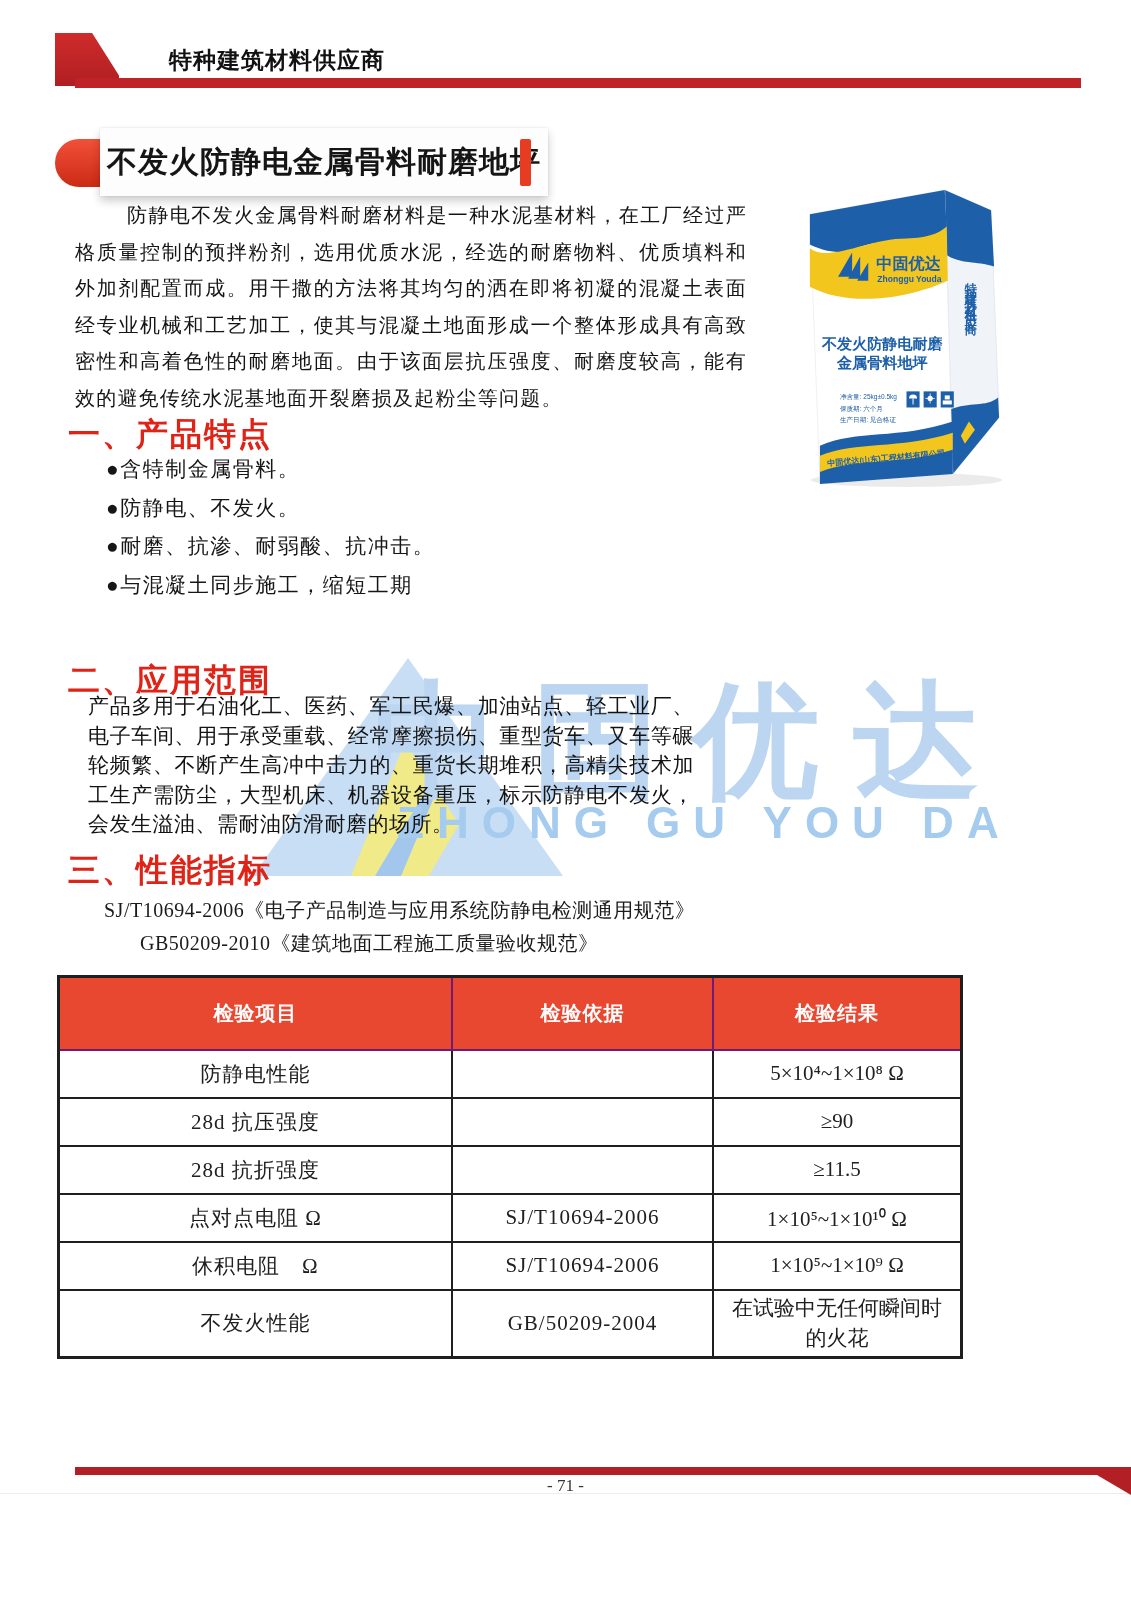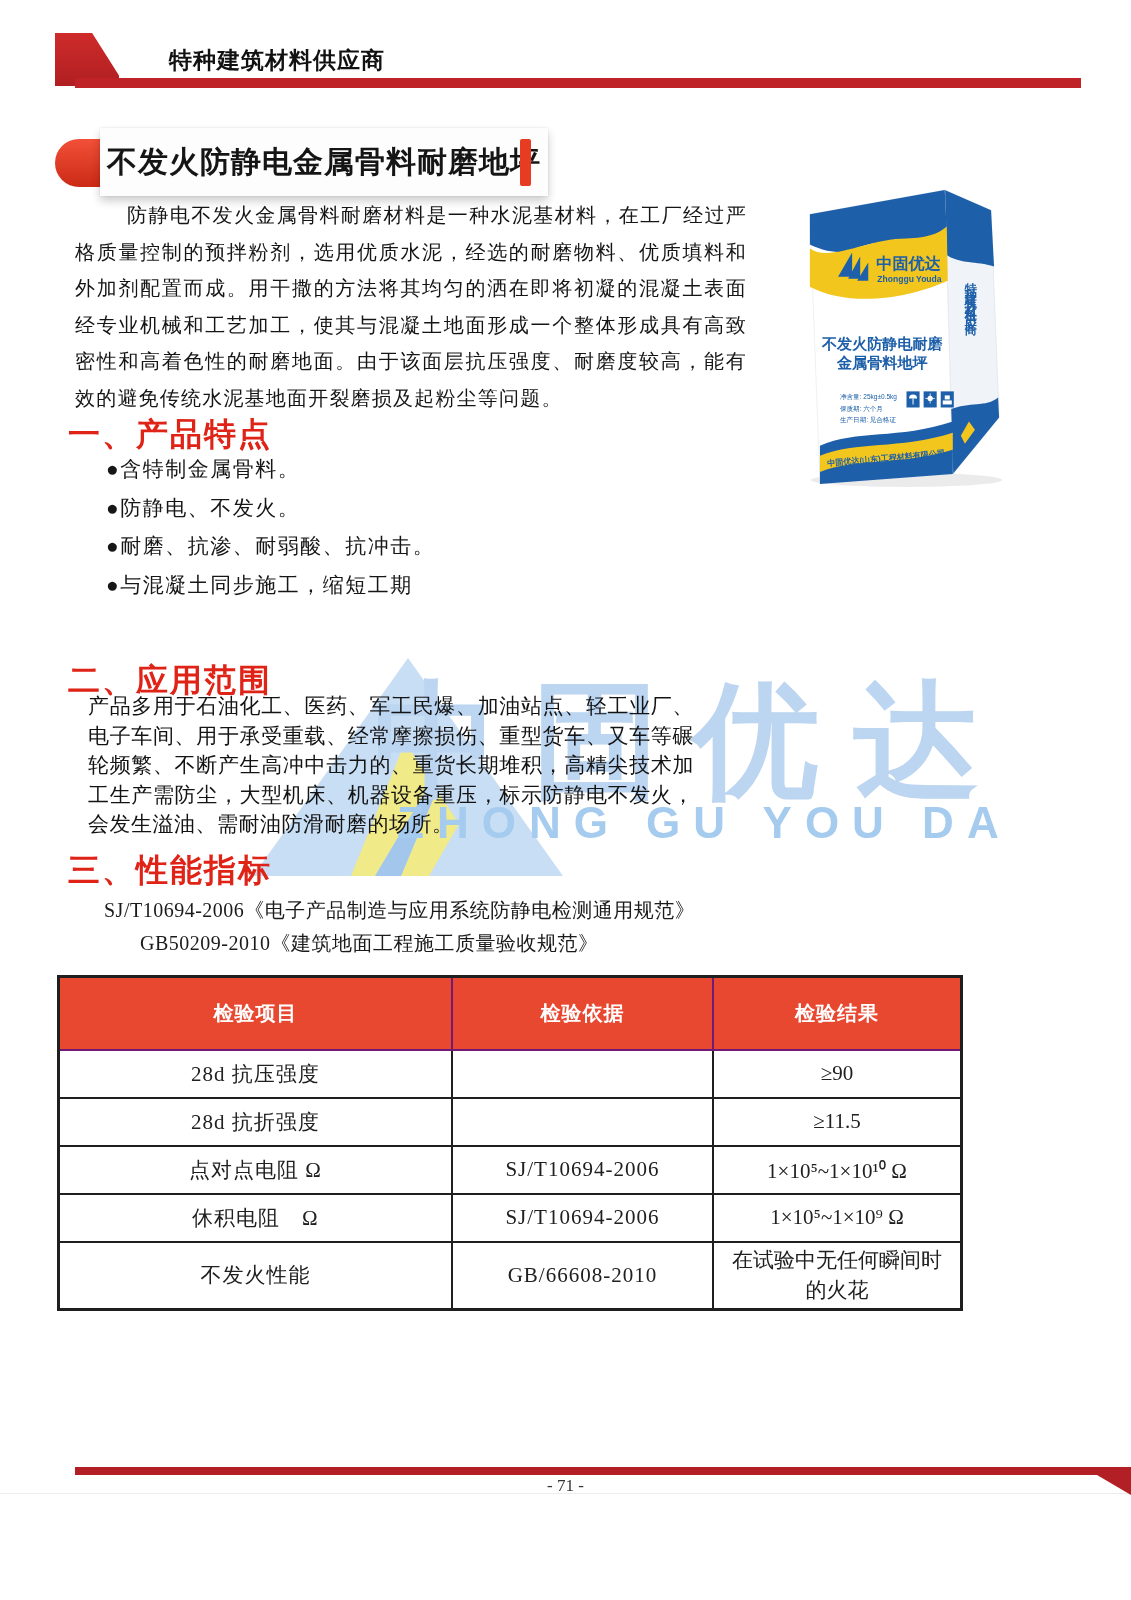--- a/index.html
+++ b/index.html
@@ -207,20 +207,25 @@
         </colgroup>
       <thead>
         <tr>
           <th>检验项目</th>
           <th>检验依据</th>
           <th>检验结果</th>
         </tr>
       </thead>
       <tbody>
         <tr>
+          <td>防静电性能</td>
+          <td></td>
+          <td class="result">5×10⁴~1×10⁸ Ω</td>
+        </tr>
+        <tr>
           <td>28d 抗压强度</td>
           <td></td>
           <td class="result">≥90</td>
         </tr>
         <tr>
           <td>28d 抗折强度</td>
           <td></td>
           <td class="result">≥11.5</td>
         </tr>
         <tr>
@@ -228,21 +233,21 @@
           <td>SJ/T10694-2006</td>
           <td class="result">1×10⁵~1×10¹⁰ Ω</td>
         </tr>
         <tr>
           <td>休积电阻　Ω</td>
           <td>SJ/T10694-2006</td>
           <td class="result">1×10⁵~1×10⁹ Ω</td>
         </tr>
         <tr class="tall">
           <td>不发火性能</td>
-          <td>GB/66608-2010</td>
+          <td>GB/50209-2004</td>
           <td class="result">在试验中无任何瞬间时的火花</td>
         </tr>
       </tbody>
     </table>
 
     <div class="footer-faint-rule"></div>
     <div class="footer-rule"></div>
     <div class="footer-flag"></div>
     <div class="page-number">- 71 -</div>
 

